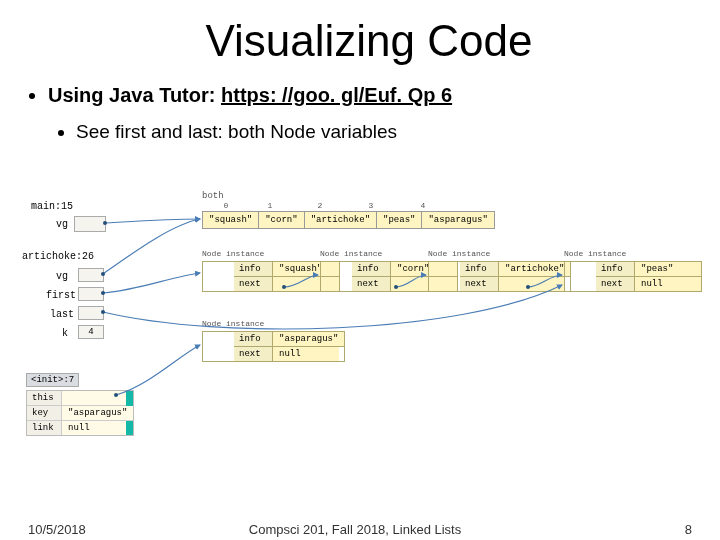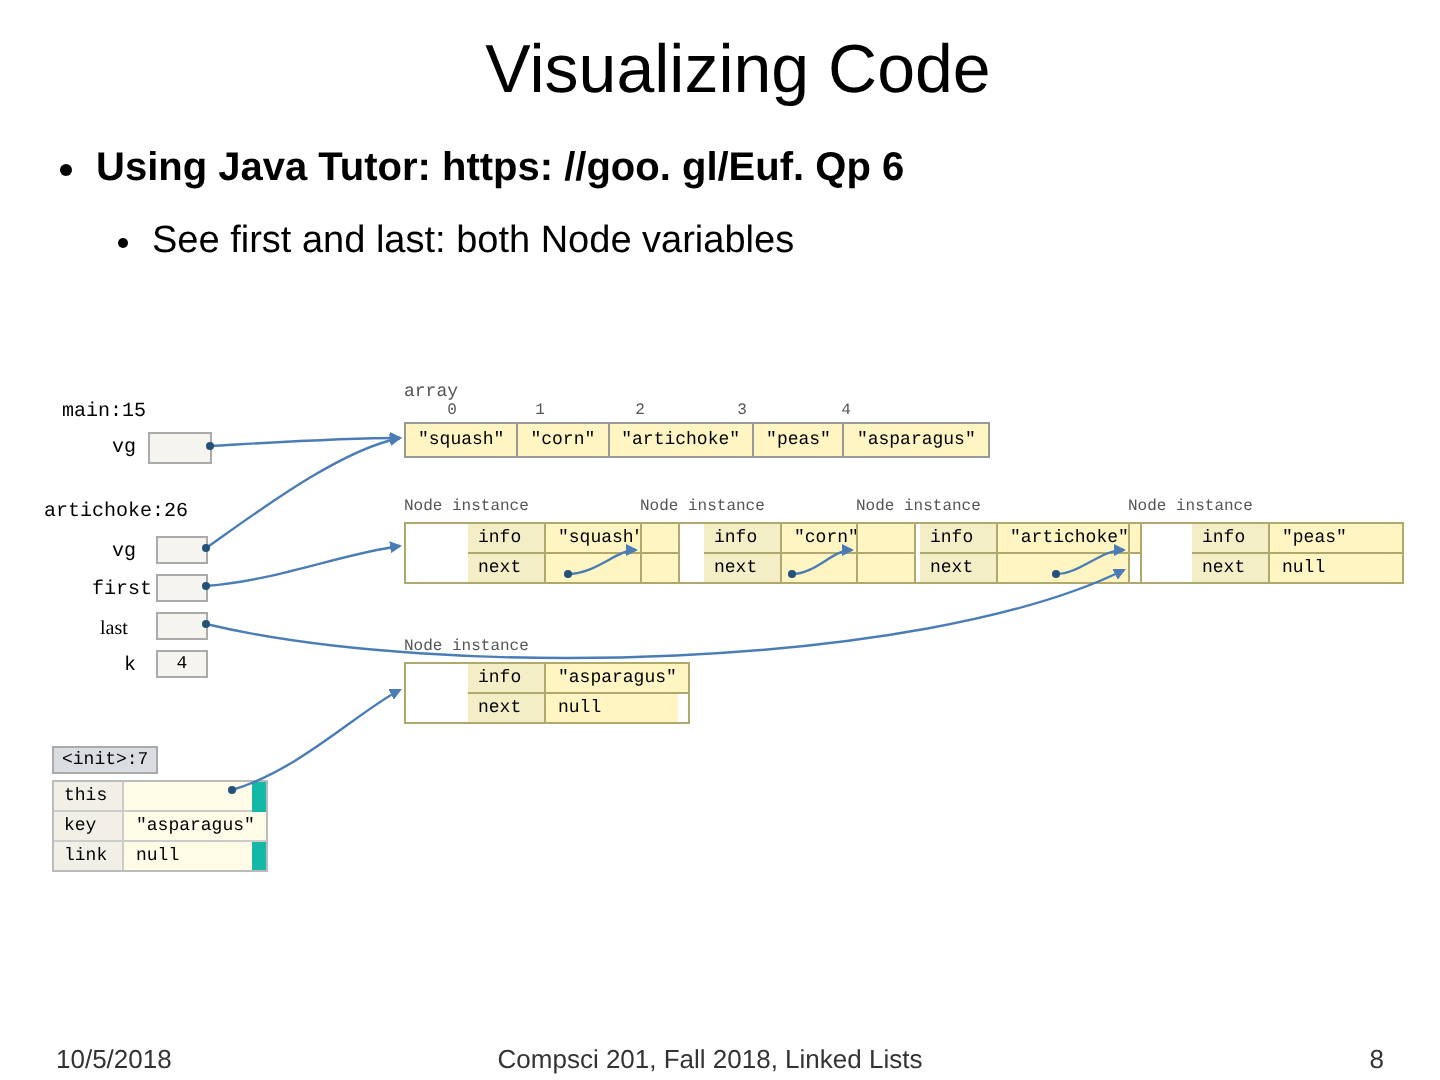--- a/index.html
+++ b/index.html
@@ -6,41 +6,41 @@
     margin: 0;
     font-family: Arial, Helvetica, sans-serif;
     width: 720px;
     height: 540px;
     position: relative;
     background: #fff;
     color: #000;
   }
   .title {
     text-align: center;
-    font-size: 34px;
+    font-size: 44px;
     margin: 16px 0 18px 0;
     font-weight: normal;
     padding-left: 18px;
   }
   ul.outer {
     margin: 0 28px;
     padding-left: 20px;
     list-style: disc;
     font-size: 20px;
   }
   ul.outer > li { margin-bottom: 2px; }
   ul.inner {
     list-style: disc;
     padding-left: 28px;
     font-size: 19px;
     font-weight: normal;
     margin-top: 14px;
   }
   .bold { font-weight: bold; }
-  .link { }
+  .link { text-decoration: underline; }
 
   .diagram {
     position: absolute;
     top: 195px;
     left: 20px;
     width: 680px;
     height: 260px;
     font-family: "Courier New", monospace;
     font-size: 10px;
   }
@@ -177,42 +177,42 @@
 
   <span class="lbl" style="top:6px; left:11px;">main:15</span>
   <span class="lbl" style="top:24px; left:36px;">vg</span>
   <div class="vbox" style="top:21px; left:54px;"></div>
 
   <span class="lbl" style="top:56px; left:2px;">artichoke:26</span>
   <span class="lbl" style="top:76px; left:36px;">vg</span>
   <div class="tinybox" style="top:73px; left:58px;"></div>
   <span class="lbl" style="top:95px; left:26px;">first</span>
   <div class="tinybox" style="top:92px; left:58px;"></div>
-  <span class="lbl" style="top:114px; left:30px;font-family:Liberation Serif, serif;">last</span>
+  <span class="lbl" style="top:114px; left:30px;">last</span>
   <div class="tinybox" style="top:111px; left:58px;"></div>
   <span class="lbl" style="top:133px; left:42px;">k</span>
   <div class="tinybox" style="top:130px; left:58px; text-align:center; font-size:9px; line-height:12px;">4</div>
 
   <div class="framecap" style="top:178px; left:6px;">&lt;init&gt;:7</div>
   <div class="frame" style="top:195px; left:6px;">
     <div class="frow">
         <div class="fk">this</div>
         <div class="fv"></div>
       </div>
     <div class="frow">
         <div class="fk">key</div>
         <div class="fv">"asparagus"</div>
       </div>
     <div class="frow">
         <div class="fk">link</div>
         <div class="fv">null</div>
       </div>
   </div>
 
-  <span class="smalllbl lbl" style="top:-4px; left:182px;">array</span>
+  <span class="smalllbl lbl" style="top:-4px; left:182px;">both</span>
   <div class="idx" style="top:6px; left:182px;">
     <span style="width:48px">0</span>
     <span style="width:40px">1</span>
     <span style="width:60px">2</span>
     <span style="width:42px">3</span>
     <span style="width:62px">4</span>
   </div>
   <div class="array" style="top:16px; left:182px;">
     <div class="cell">"squash"</div>
     <div class="cell">"corn"</div>

